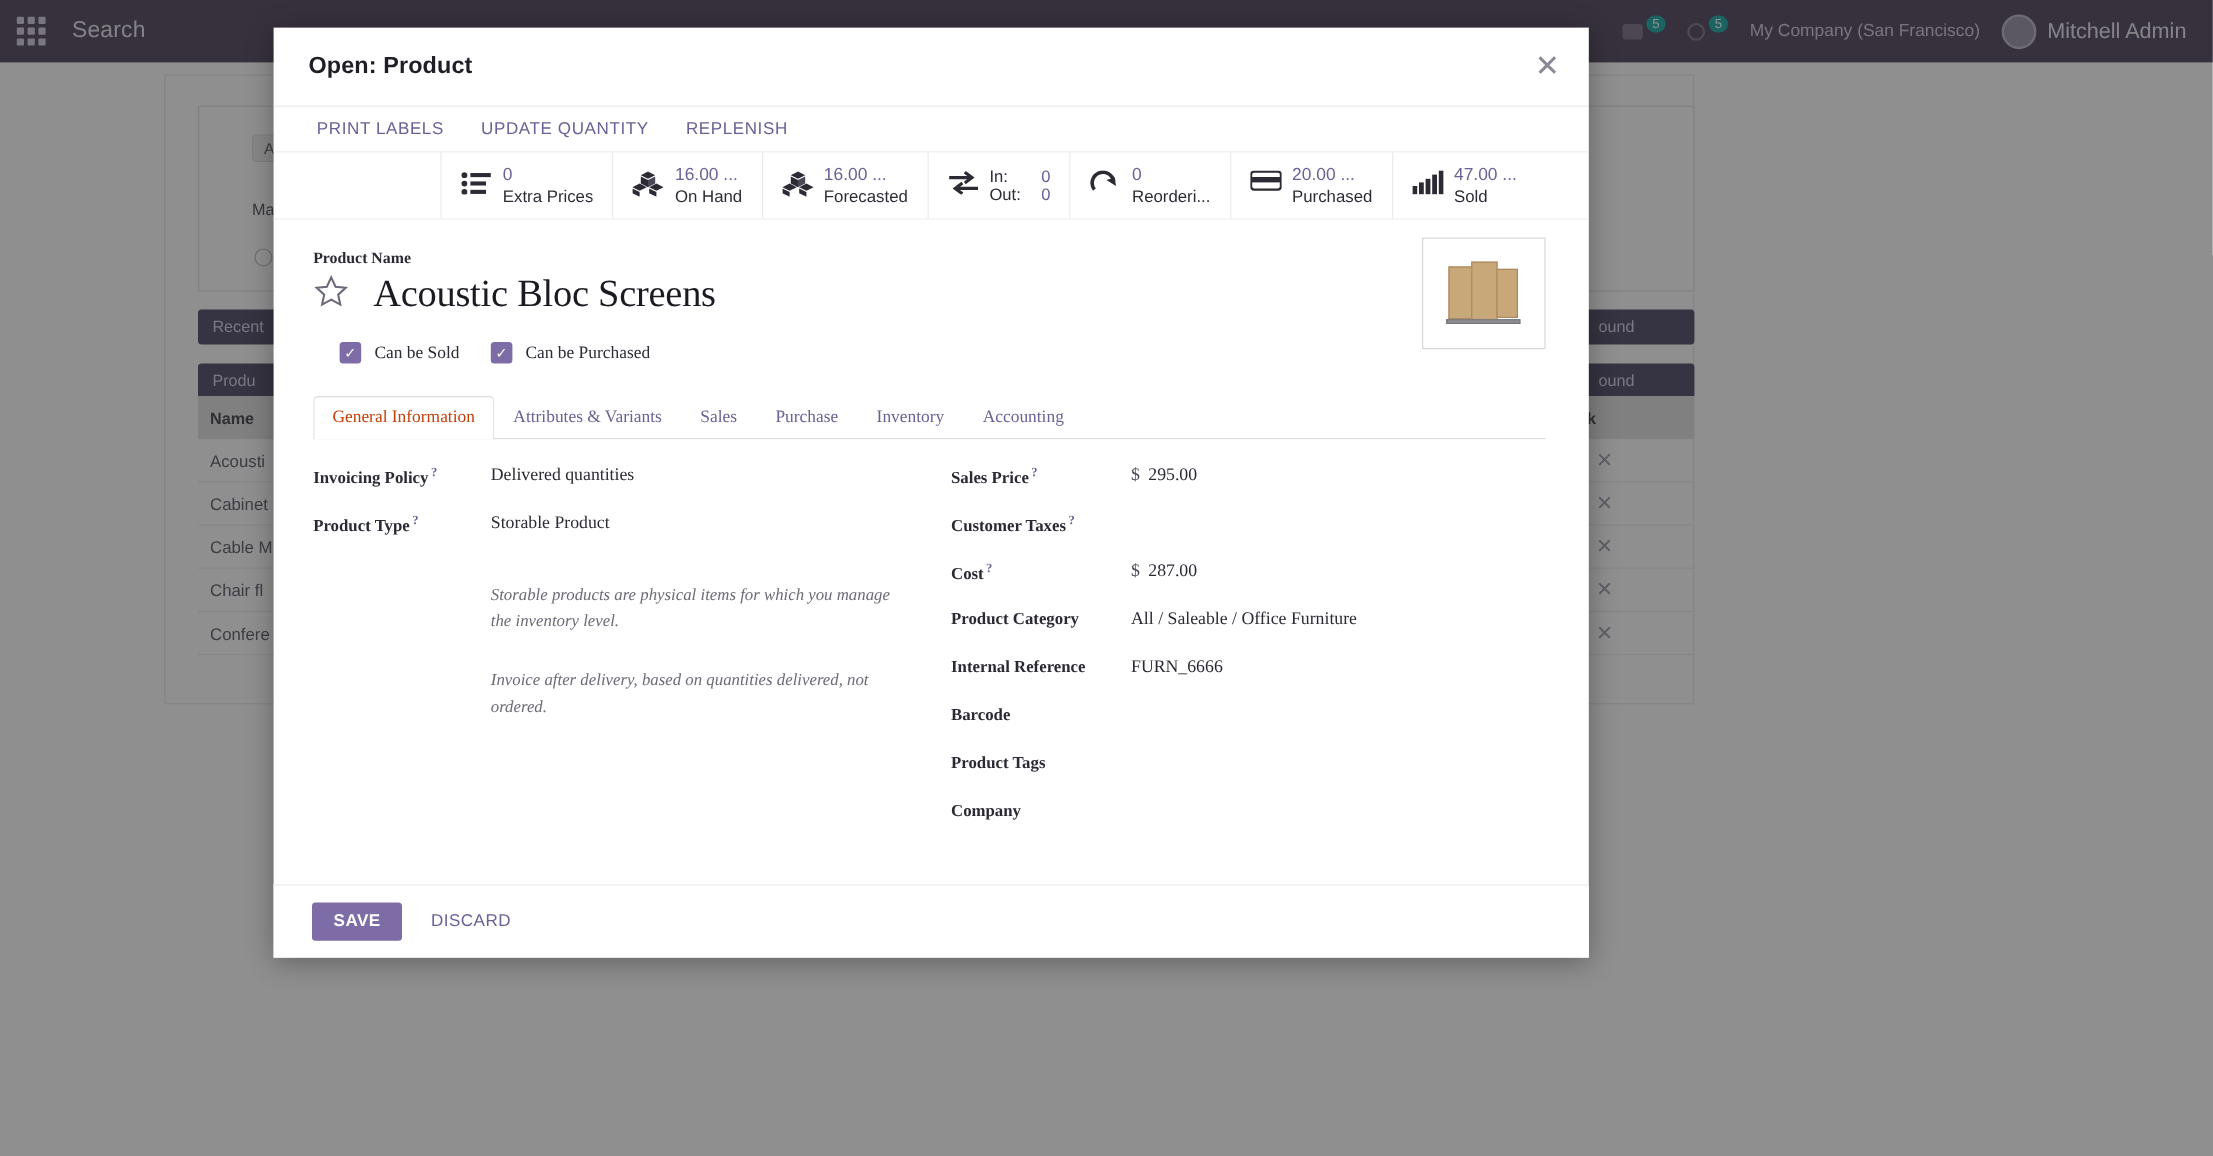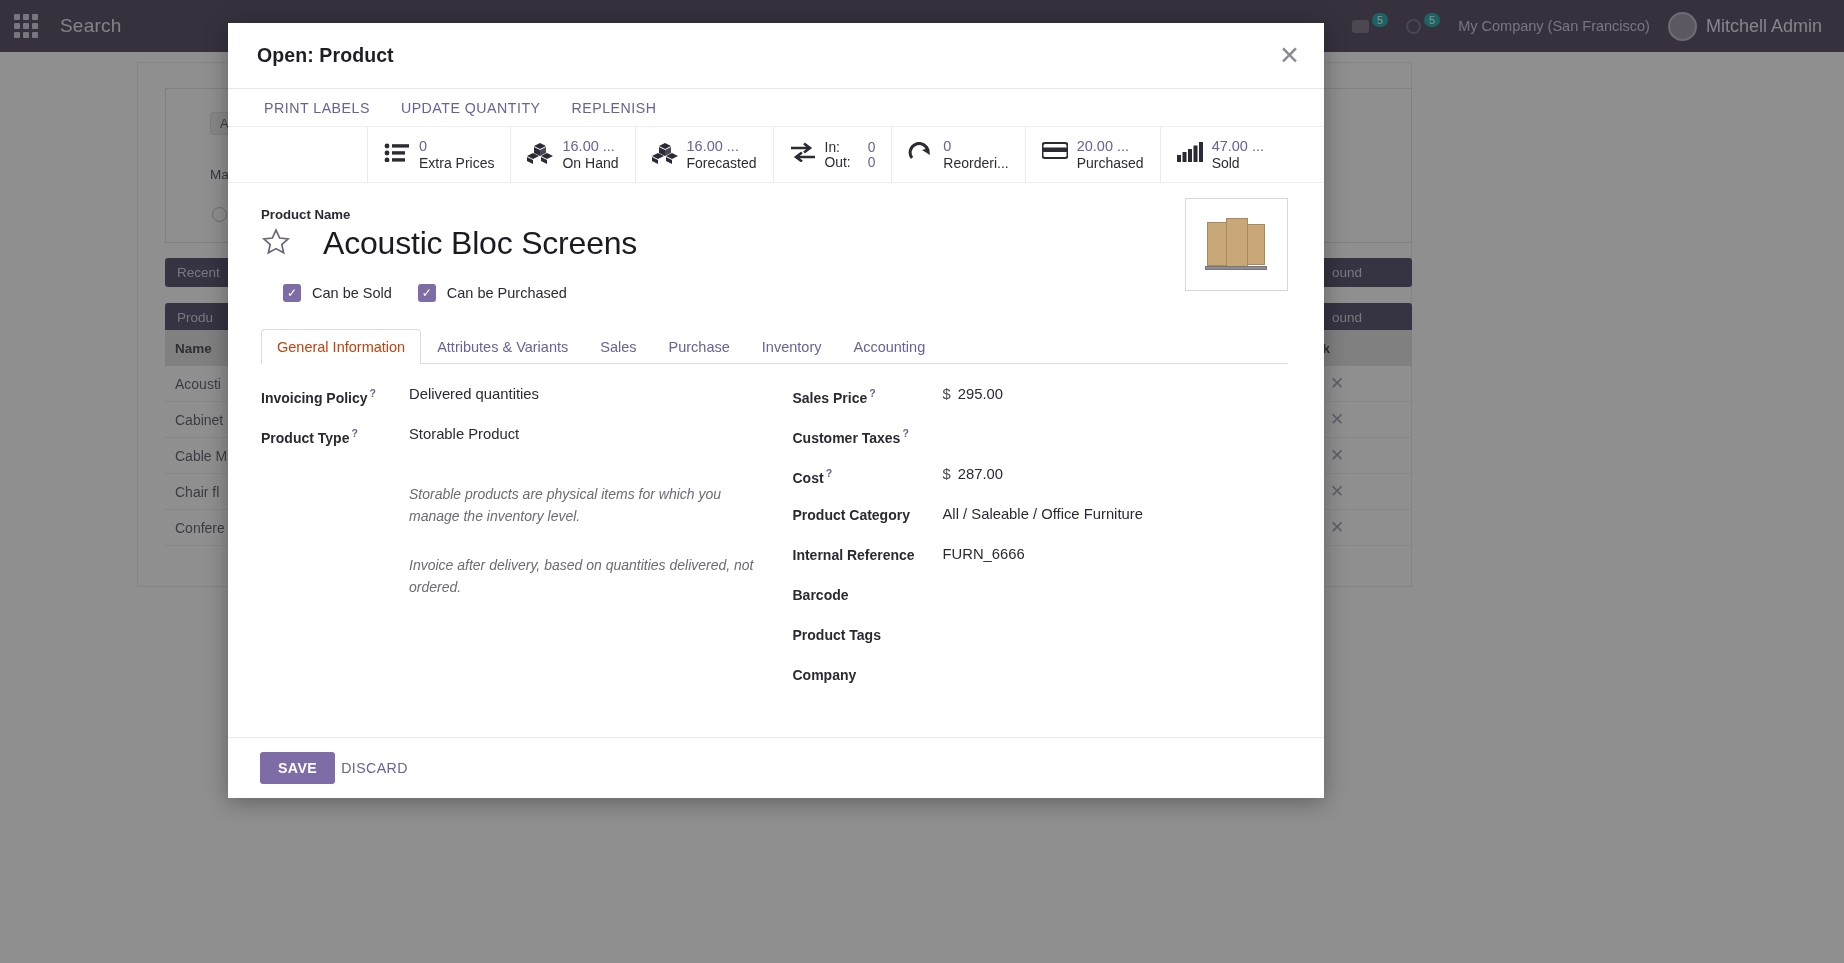--- a/index.html
+++ b/index.html
@@ -116,25 +116,25 @@
   .stat-ico { width: 26px; height: 26px; flex: 0 0 26px; color: #2c2b35; }
   .stat-ico svg { display: block; }
   .stat-text { display: flex; flex-direction: column; justify-content: center; line-height: 1.18; min-width: 0;}
   .stat-val { font-size: 14.5px; color: #6a6296; white-space: nowrap; }
   .stat-lab { font-size: 14px; color: #2d2c36; white-space: nowrap; overflow: hidden; text-overflow: ellipsis; max-width: 96px;}
   .stat-inout { display: grid; grid-template-columns: auto auto; column-gap: 17px; font-size: 13.8px; }
   .stat-inout .k { color: #2d2c36; }
   .stat-inout .v { color: #6a6296; text-align: right; }
 
   
-  .sheet { flex: 1; padding: 24px 36px 0 33px; position: relative; overflow: hidden; }
+  .sheet { flex: 1; padding: 24px 36px 0 33px; position: relative; overflow: hidden; font-family: Liberation Serif, serif; }
   .title-block { display: flex; }
   .title-left { flex: 1; }
   .field-label-small { font-size: 13.2px; font-weight: bold; color: #2b2934; margin-bottom: 2px; }
-  .title-row { display: flex; align-items: center; gap: 32px; margin-top: 3px; }
+  .title-row { display: flex; align-items: center; gap: 20px; margin-top: 3px; }
   .star-icon { color: #6c6678; }
   .product-name {
     font-size: 32px; font-weight: normal; color: #1b1a22; letter-spacing: -0.2px;
   }
   .checkbox-row { display: flex; align-items: center; gap: 26px; margin: 22px 0 0 22px; }
   .cb-item { display: flex; align-items: center; gap: 11px; }
   .cb {
     width: 18px; height: 18px; border-radius: 3px; background: #7d6ca5;
     display: flex; align-items: center; justify-content: center;
     color: #fff; font-size: 12px; line-height: 1;
@@ -175,21 +175,21 @@
     font-size: 14px; color: #6d6a77; font-style: italic; line-height: 1.55;
     max-width: 372px; margin: 20px 0 0 0;
   }
   .fhint.second { margin-top: 28px; }
   .money { display: inline-flex; gap: 7px; }
   .money .cur { color: #4c4957; }
 
   
   .modal-footer {
     border-top: 1px solid #e9e9eb; padding: 14px 0 14px 32px;
-    display: flex; align-items: center; background: #fff;
+    display: flex; align-items: center; gap: 18px; background: #fff;
   }
   .btn-save {
     background: #7d6ca5; color: #fff; border: none; border-radius: 3px;
     padding: 8px 18px; font-size: 14.2px; font-weight: bold; letter-spacing: .4px;
     cursor: pointer; font-family: "Liberation Sans", sans-serif;
   }
   .btn-discard {
     background: transparent; border: none; color: #6a6296; font-size: 14.2px;
     letter-spacing: .4px; cursor: pointer; font-family: "Liberation Sans", sans-serif;
   }

